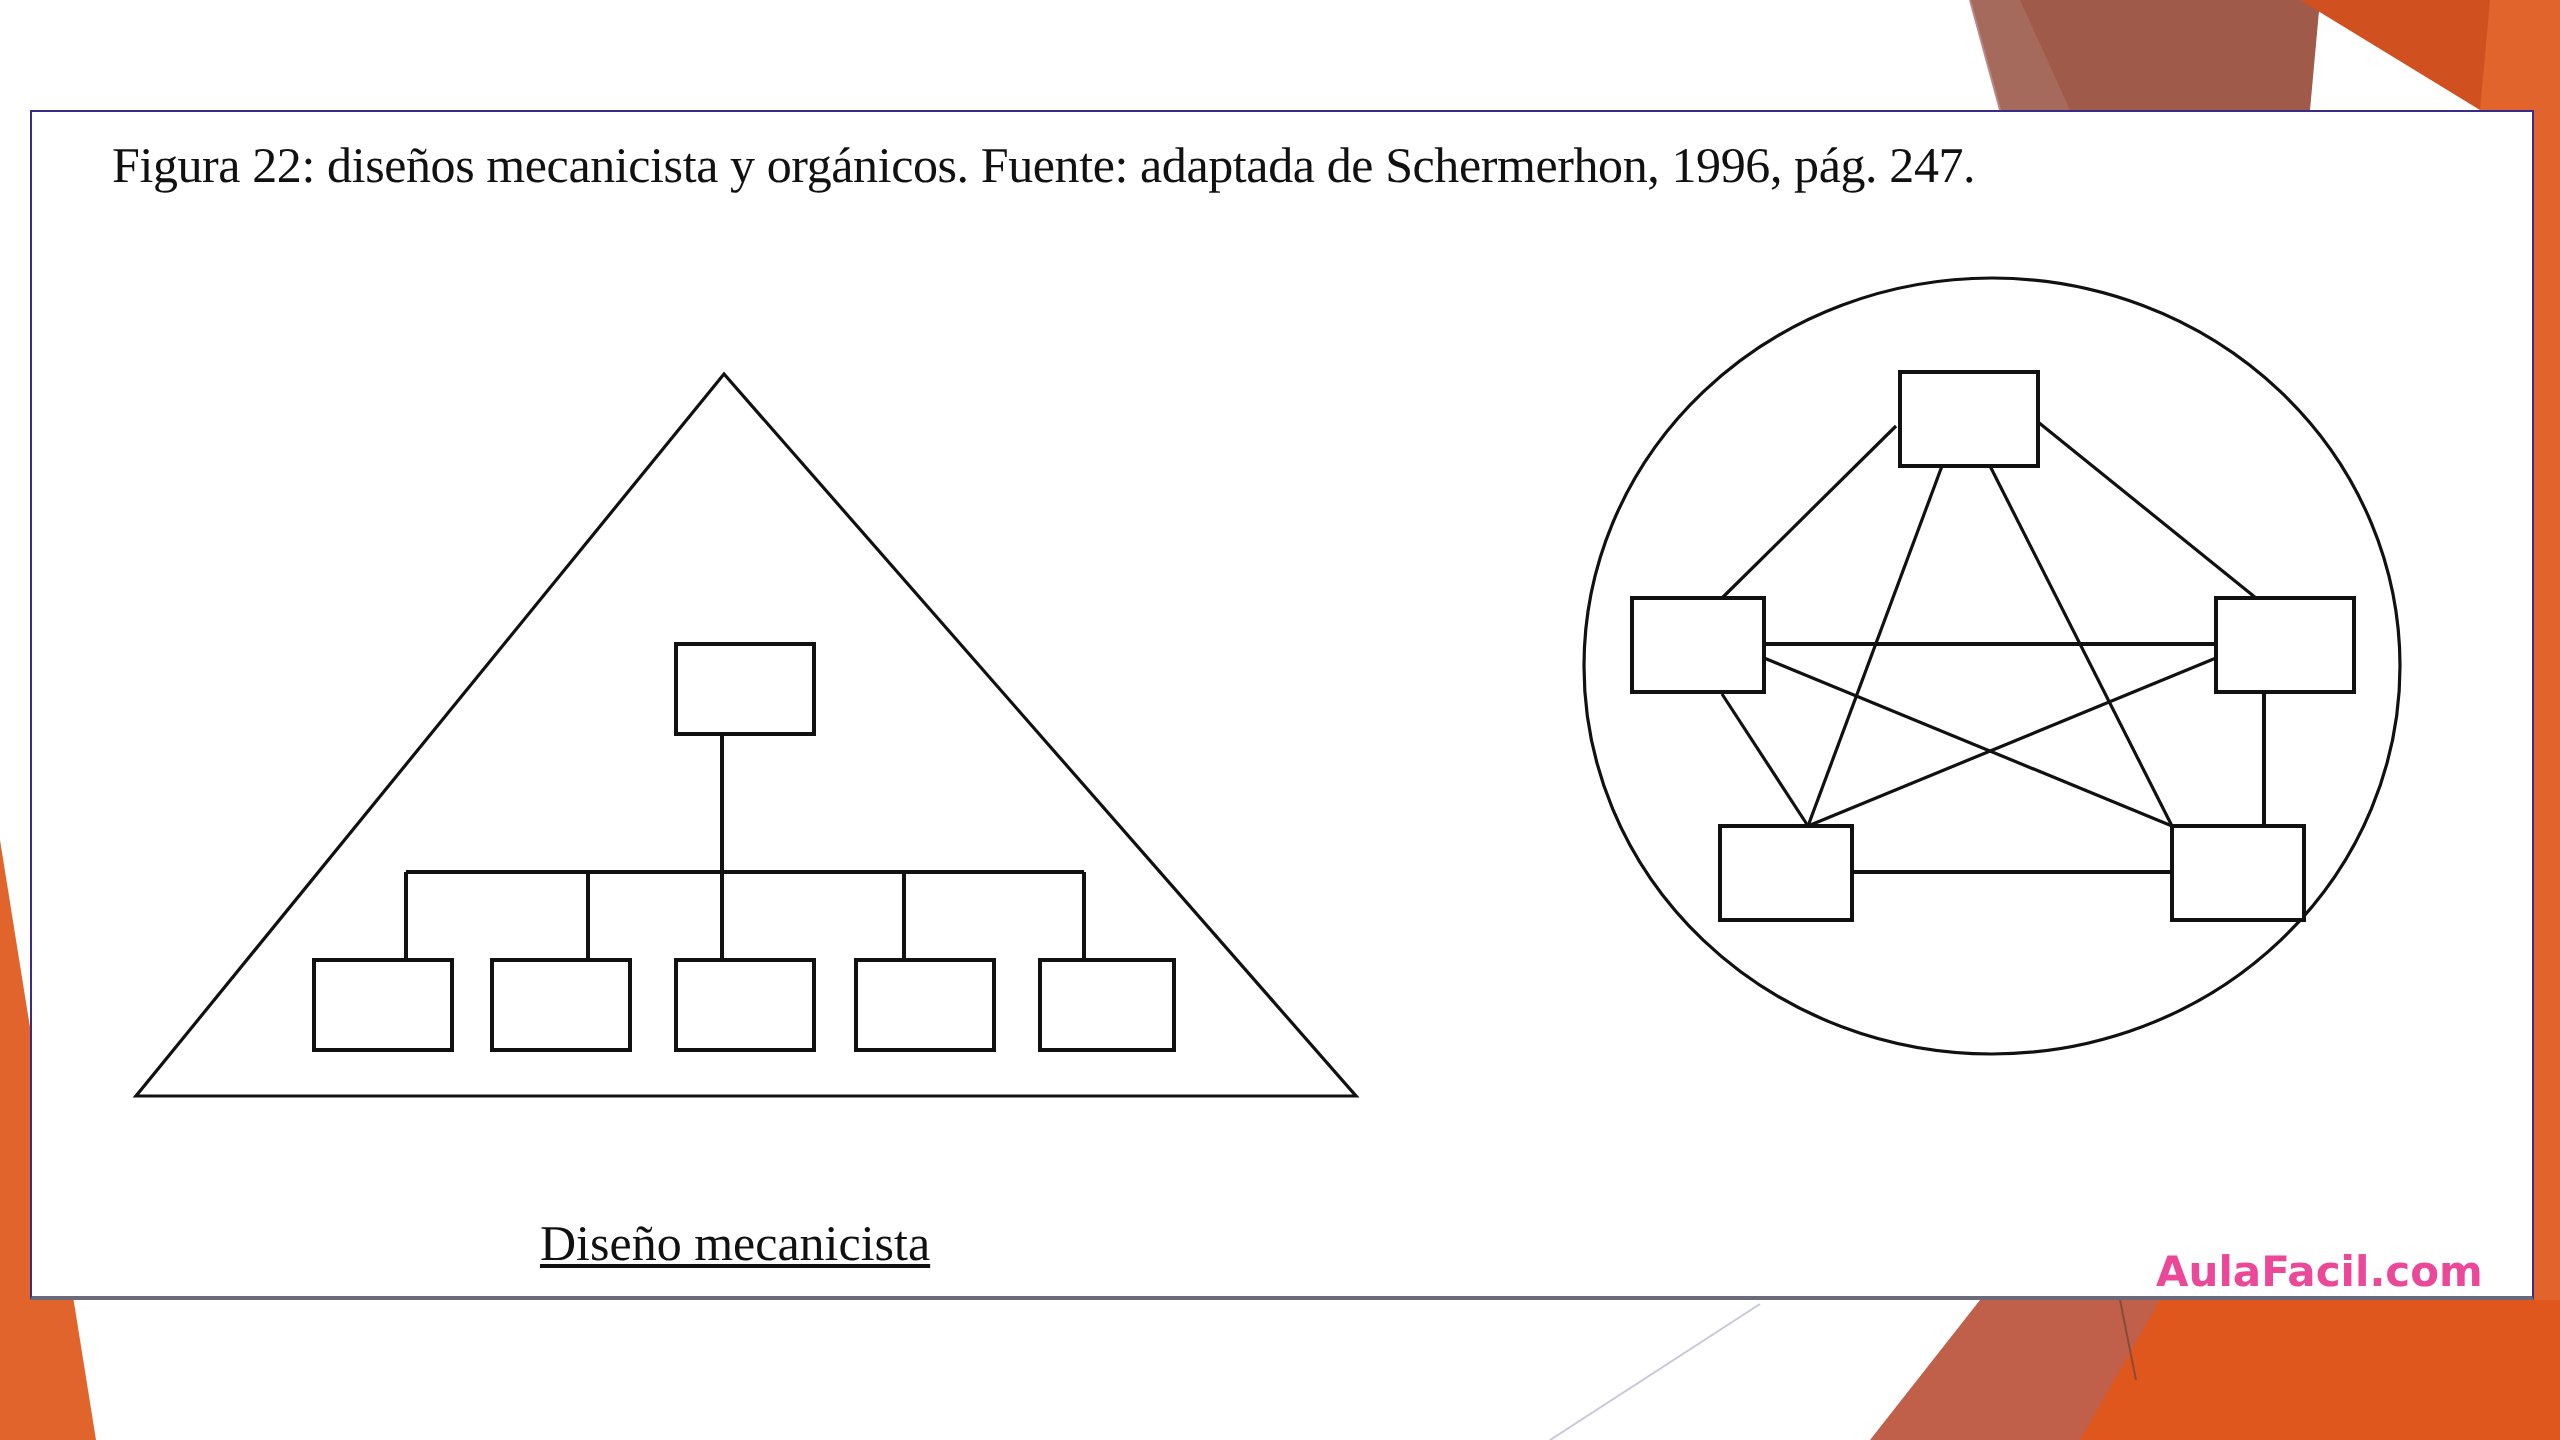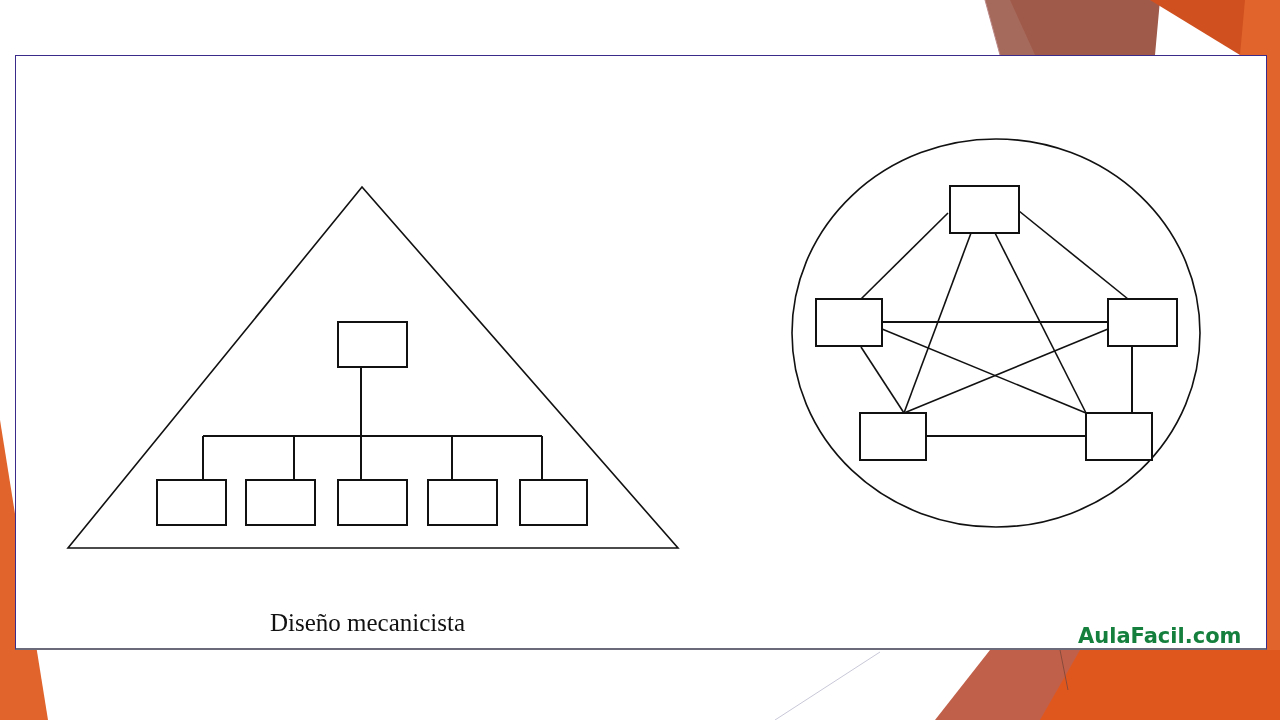--- a/index.html
+++ b/index.html
@@ -15,28 +15,28 @@
     border: 1px solid #3a2a8a;
     border-bottom: 2px solid #6a6a7a;
     box-sizing: border-box;
   }
   .caption {
     position: absolute; left: 40px; top: 14px;
     font-size: 25px; color: #111; white-space: nowrap; letter-spacing: -0.2px;
   }
   .diagram-svg { position: absolute; left: 0; top: 0; }
   .label {
-    position: absolute; font-size: 25px; color: #111; white-space: nowrap;
+    position: absolute; font-size: 25px; color: #111; white-space: nowrap; text-decoration: underline;
   }
   .label-mec { left: 254px; top: 553px; }
   .label-org { left: 920px; top: 553px; }
   .watermark {
     position: absolute; left: 1062px; top: 568px;
     font-family: "DejaVu Sans", sans-serif; font-weight: bold;
-    font-size: 21px; color: #15803d; white-space: nowrap;
+    font-size: 21px; color: #ec4899; white-space: nowrap;
     text-shadow: 0 0 2px #fff, 0 0 2px #fff;
   }
 </style>
 </head>
 <body>
 
 <svg class="bg" width="1280" height="720" viewBox="0 0 1280 720">
 
   <polygon points="0,420 0,720 48,720" fill="#e0642c"></polygon>
 
@@ -48,20 +48,21 @@
 
   <rect x="1266" y="0" width="14" height="720" fill="#e0642c"></rect>
 
   <polygon points="990,650 1280,650 1280,720 935,720" fill="#c0604a"></polygon>
   <polygon points="1080,650 1280,650 1280,720 1040,720" fill="#e0571e"></polygon>
   <line x1="880" y1="652" x2="775" y2="720" stroke="#c8c8d8" stroke-width="1"></line>
   <line x1="1060" y1="650" x2="1068" y2="690" stroke="#8a4a3a" stroke-width="1"></line>
 </svg>
 
 <div class="figure-frame">
+  <div class="caption">Figura 22: diseños mecanicista y orgánicos. Fuente: adaptada de Schermerhon, 1996, pág. 247.</div>
 
   <svg class="diagram-svg" width="1250" height="590" viewBox="0 0 1250 590">
 
     <g stroke="#111" fill="none">
       <polygon points="346,131 52,492 662,492" stroke-width="1.6"></polygon>
       <rect x="322" y="266" width="69" height="45" stroke-width="2" fill="#fff"></rect>
       <line x1="345" y1="311" x2="345" y2="380" stroke-width="2"></line>
       <line x1="187" y1="380" x2="526" y2="380" stroke-width="2"></line>
       <line x1="187" y1="380" x2="187" y2="424" stroke-width="2"></line>
       <line x1="278" y1="380" x2="278" y2="424" stroke-width="2"></line>

